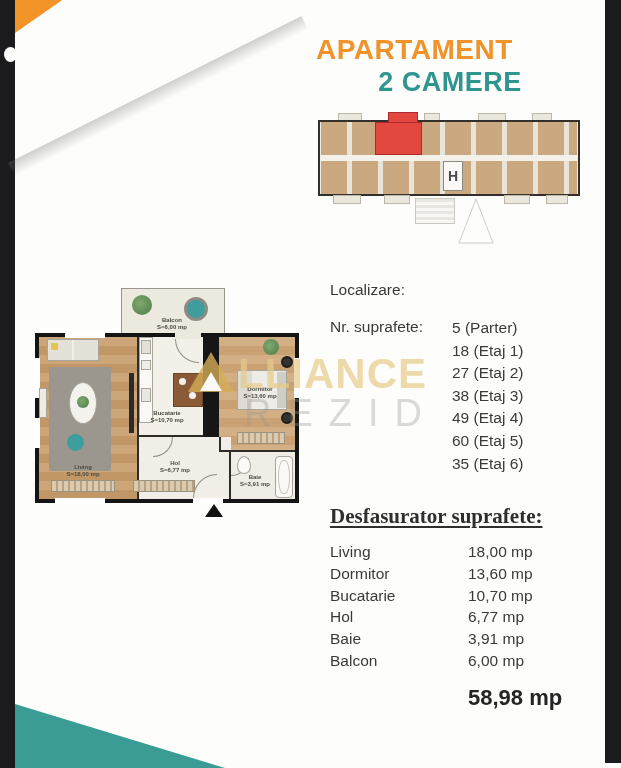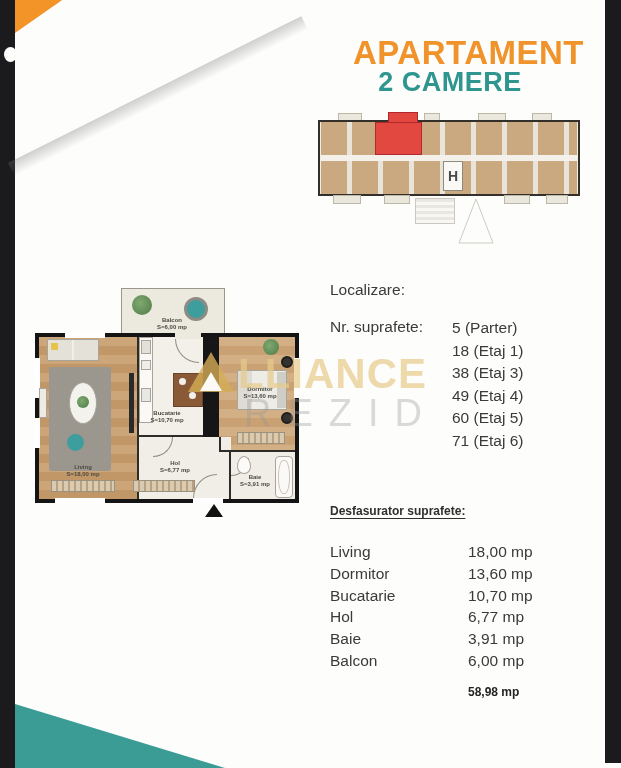--- a/index.html
+++ b/index.html
@@ -10,48 +10,48 @@
   .left-notch{position:absolute;left:4px;top:47px;width:13px;height:15px;border-radius:50%;background:#FDFDFC;}
   .right-bar{position:absolute;left:605px;top:0;width:16px;height:763px;background:#1B1B1D;}
   .orange-corner{position:absolute;left:15px;top:0;width:118px;height:118px;background:#F39428;
                  clip-path:polygon(0 0,40% 0,0 28%);}
   .corner-shadow{position:absolute;left:8px;top:163px;width:328px;height:15px;
                  background:linear-gradient(180deg,rgba(110,110,110,.32),rgba(255,255,255,0));
                  transform:rotate(-26.6deg);transform-origin:0 0;}
   .teal-corner{position:absolute;left:15px;top:697px;width:210px;height:71px;background:#3A9C95;
                clip-path:polygon(0 10%,0 100%,100% 100%);}
   
-  .title1{position:absolute;left:316px;top:34px;width:268px;text-align:right;
-          font-size:33px;font-weight:800;letter-spacing:.5px;color:#F0932B;}
+  .title1{position:absolute;left:316px;top:34px;width:268px;text-align:left;
+          font-size:28px;font-weight:800;letter-spacing:.5px;color:#F0932B;}
   .title2{position:absolute;left:316px;top:67px;width:268px;text-align:center;
           font-size:27px;font-weight:800;letter-spacing:.5px;color:#2F958F;}
   
   .building{position:absolute;left:318px;top:108px;width:264px;height:140px;}
   .slab{position:absolute;left:0;top:12px;width:262px;height:76px;background:#EFECE3;
         border:2px solid #33302B;box-sizing:border-box;}
   .row-units{position:absolute;background:repeating-linear-gradient(90deg,#CBA980 0 26px,#E8E4D9 26px 31px);}
   .corridor{position:absolute;left:3px;top:47px;width:256px;height:6px;background:#F3F1EA;}
   .bal{position:absolute;background:#EAE7DD;border:1px solid #BDB7A8;box-sizing:border-box;}
   .red-unit{position:absolute;background:#E2483F;border:1px solid #B0292F;box-sizing:border-box;}
   .hbox{position:absolute;left:125px;top:53px;width:20px;height:30px;background:#FAF9F5;
         border:1px solid #8F8A80;box-sizing:border-box;display:flex;align-items:center;
         justify-content:center;font-size:14px;font-weight:bold;color:#4A4A4A;}
   .stairs{position:absolute;left:97px;top:90px;width:40px;height:26px;border:1px solid #CBC8C0;
           background:repeating-linear-gradient(180deg,#E9E7E1 0 3px,#F8F7F4 3px 6px);box-sizing:border-box;}
   
   .tline{position:absolute;font-size:15.5px;color:#3A3A3A;text-align:center;}
   .nr-list{position:absolute;left:452px;top:317px;width:118px;text-align:left;
            font-size:15.5px;line-height:22.6px;color:#3A3A3A;}
-  .surf-head{position:absolute;left:330px;top:504px;font-size:12px;font-weight:bold;color:#2F2F2F;
-             text-decoration:underline;text-underline-offset:3px;}
+  .surf-head{position:absolute;left:330px;top:504px;font-size:21px;font-weight:bold;color:#2F2F2F;
+             text-decoration:underline;text-underline-offset:3px;font-family:Liberation Serif, serif;}
   .surf-rows{position:absolute;left:330px;top:543px;width:240px;font-size:15.5px;}
   .surf-row{position:relative;height:21.8px;}
   .surf-area{position:absolute;left:138px;top:0;}
   .total-label{position:absolute;left:330px;top:685px;font-size:16.5px;font-weight:bold;color:#242424;}
-  .total-value{position:absolute;left:468px;top:685px;font-size:12px;font-weight:bold;color:#242424;}
+  .total-value{position:absolute;left:468px;top:685px;font-size:22px;font-weight:bold;color:#242424;}
   
   .plan{position:absolute;left:35px;top:288px;width:270px;height:240px;}
   .balcony{position:absolute;left:86px;top:0;width:104px;height:47px;background:#ECE9DF;
            border:1px solid #9A968C;box-sizing:border-box;}
   .main{position:absolute;left:0;top:45px;width:264px;height:170px;background:#F1EFE8;
         border:5px solid #141414;box-sizing:border-box;}
   .room{position:absolute;}
   .wood1{background:repeating-linear-gradient(180deg,#CCA578 0 9px,#C29768 9px 18px);}
   .wood2{background:repeating-linear-gradient(180deg,#D3AF85 0 9px,#C9A173 9px 18px);}
   .iwall{position:absolute;background:#2E2C28;}
@@ -216,24 +216,25 @@
   <div class="wm-tri-inner"></div>
   <div class="wm1">LLIANCE</div>
   <div class="wm2">REZID</div>
 
   <div class="tline" style="left:330px;top:281px;">Localizare:</div>
 
   <div class="tline" style="left:330px;top:318px;">Nr. suprafete:</div>
   <div class="nr-list">
     <div>5 (Parter)</div>
     <div>18 (Etaj 1)</div>
+    <div>27 (Etaj 2)</div>
     <div>38 (Etaj 3)</div>
     <div>49 (Etaj 4)</div>
     <div>60 (Etaj 5)</div>
-    <div>71 (Etaj 6)</div>
+    <div>35 (Etaj 6)</div>
   </div>
 
   <div class="surf-head">Desfasurator suprafete:</div>
   <div class="surf-rows">
     <div class="surf-row">
       <span>Living</span>
       <span class="surf-area">18,00 mp</span>
     </div>
     <div class="surf-row">
       <span>Dormitor</span>

